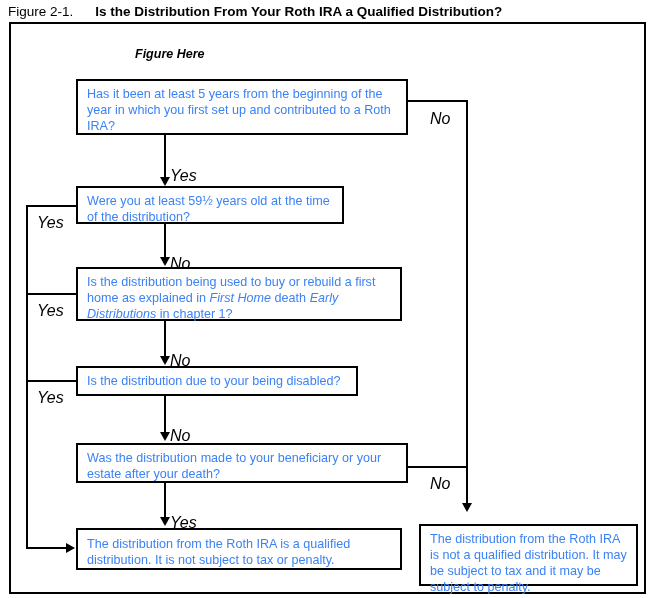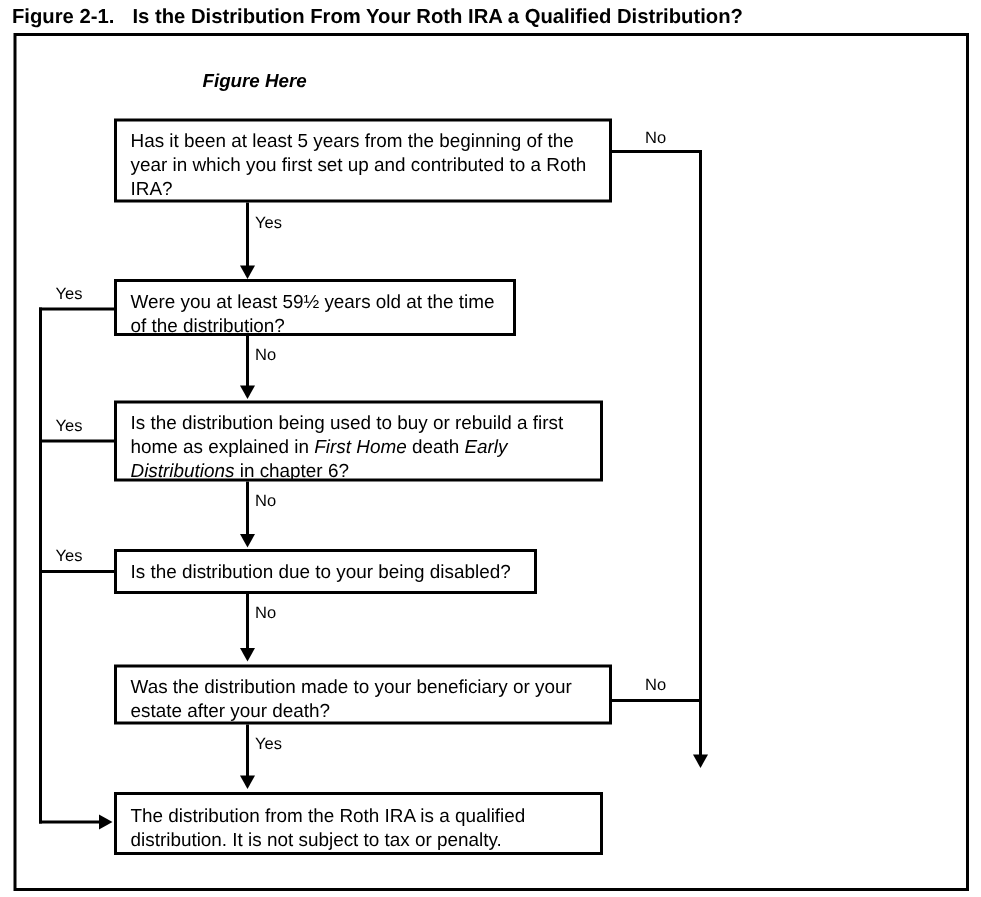--- a/index.html
+++ b/index.html
@@ -24,28 +24,28 @@
   .caption {
     position: absolute;
     left: 8px;
     top: 2px;
     width: 640px;
     height: 18px;
     white-space: nowrap;
   }
   .caption-label {
     font-size: 13.5px;
-    font-weight: bold;
+    font-weight: normal;
     letter-spacing: 0px;
     text-align: right;
   }
   .caption-title {
     font-size: 13.5px;
     font-weight: bold;
-    margin-left: 12px;
+    margin-left: 22px;
   }
 
   
   .figure-frame {
     position: absolute;
     left: 9px;
     top: 22px;
     width: 637px;
     height: 572px;
     border: 2px solid #000;
@@ -63,21 +63,21 @@
   }
 
   
   .fbox {
     position: absolute;
     border: 2px solid #000;
     background: #fff;
     font-size: 12.6px;
     line-height: 16px;
     padding: 5px 9px 4px 9px;
-    color: #000000;
+    color: #3b82f6;
   }
   .fbox i { font-style: italic; }
 
   
   .ln {
     position: absolute;
     background: #000;
   }
   .vline { width: 2px; }
   .hline { height: 2px; }
@@ -94,22 +94,24 @@
     position: absolute;
     width: 0;
     height: 0;
     border-top: 5px solid transparent;
     border-bottom: 5px solid transparent;
     border-left: 9px solid #000;
   }
 
   .edge-label {
     position: absolute;
-    font-size: 11px;
+    font-size: 16px;
+    font-style: italic;
     white-space: nowrap;
+    margin-top: 24px;
   }
 </style>
 </head>
 <body>
 
 <div id="page">
 
   <div class="caption">
     <span class="caption-label">Figure 2-1.</span><span class="caption-title">Is the Distribution From Your Roth IRA a Qualified Distribution?</span>
   </div>
@@ -120,35 +122,38 @@
 
   <div class="fbox" style="left:76px; top:79px; width:332px; height:56px;">
     <span>Has it been at least 5 years from the beginning of the year in which you first set up and contributed to a Roth IRA?</span>
   </div>
 
   <div class="fbox" style="left:76px; top:186px; width:268px; height:38px;">
     <span>Were you at least 59½ years old at the time of the distribution?</span>
   </div>
 
   <div class="fbox" style="left:76px; top:267px; width:326px; height:54px;">
-    <span>Is the distribution being used to buy or rebuild a first home as explained in </span><i>First Home</i><span> death </span><i>Early Distributions</i><span> in chapter 6?</span>
+    <span>Is the distribution being used to buy or rebuild a first home as explained in </span><i>First Home</i><span> death </span><i>Early Distributions</i><span> in chapter 1?</span>
   </div>
 
   <div class="fbox" style="left:76px; top:366px; width:282px; height:30px; padding-top:5px;">
     <span>Is the distribution due to your being disabled?</span>
   </div>
 
   <div class="fbox" style="left:76px; top:443px; width:332px; height:40px;">
     <span>Was the distribution made to your beneficiary or your estate after your death?</span>
   </div>
 
   <div class="fbox" style="left:76px; top:528px; width:326px; height:42px; padding-top:6px;">
     <span>The distribution from the Roth IRA is a qualified distribution. It is not subject to tax or penalty.</span>
   </div>
 
+  <div class="fbox" style="left:419px; top:524px; width:219px; height:62px; padding-top:5px;">
+    <span>The distribution from the Roth IRA is not a qualified distribution. It may be subject to tax and it may be subject to penalty.</span>
+  </div>
 
   <div class="ln vline" style="left:164px; top:135px; height:43px;"></div>
   <div class="arrow-down" style="left:160px; top:177px;"></div>
   <div class="edge-label" style="left:170px; top:143px;">Yes</div>
 
   <div class="ln hline" style="left:406px; top:100px; width:62px;"></div>
   <div class="ln vline" style="left:466px; top:100px; height:404px;"></div>
   <div class="arrow-down" style="left:462px; top:503px;"></div>
   <div class="edge-label" style="left:430px; top:86px;">No</div>
 

